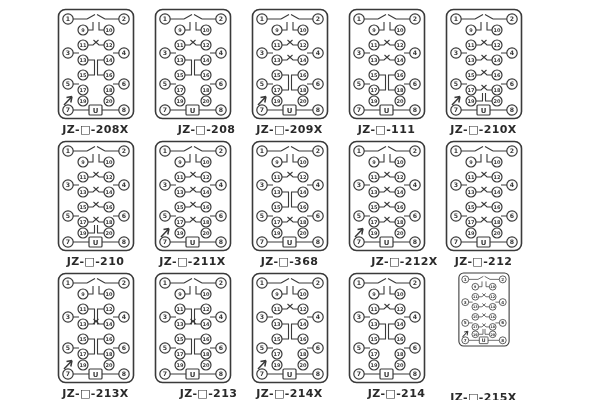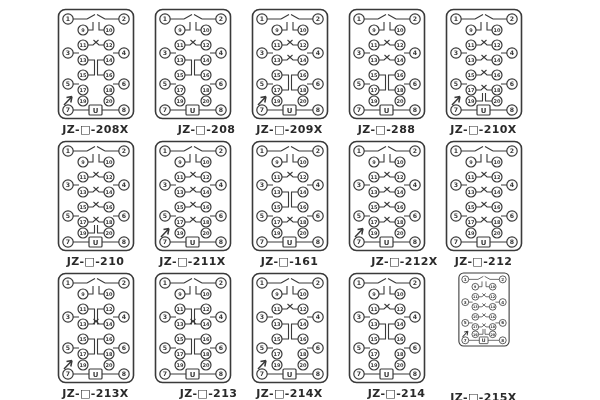--- a/index.html
+++ b/index.html
@@ -225,21 +225,21 @@
           <text x="52" y="39.1" text-anchor="middle" font-size="5" font-weight="600" fill="#3a3a3a" font-family="DejaVu Sans, sans-serif">12</text>
           <circle cx="52" cy="52" r="5" fill="#fdfdfd" stroke="#3a3a3a" stroke-width="1.2"></circle>
           <text x="52" y="54.1" text-anchor="middle" font-size="5" font-weight="600" fill="#3a3a3a" font-family="DejaVu Sans, sans-serif">14</text>
           <circle cx="52" cy="67" r="5" fill="#fdfdfd" stroke="#3a3a3a" stroke-width="1.2"></circle>
           <text x="52" y="69.1" text-anchor="middle" font-size="5" font-weight="600" fill="#3a3a3a" font-family="DejaVu Sans, sans-serif">16</text>
           <circle cx="52" cy="82" r="5" fill="#fdfdfd" stroke="#3a3a3a" stroke-width="1.2"></circle>
           <text x="52" y="84.1" text-anchor="middle" font-size="5" font-weight="600" fill="#3a3a3a" font-family="DejaVu Sans, sans-serif">18</text>
           <circle cx="52" cy="93" r="5" fill="#fdfdfd" stroke="#3a3a3a" stroke-width="1.2"></circle>
           <text x="52" y="95.1" text-anchor="middle" font-size="5" font-weight="600" fill="#3a3a3a" font-family="DejaVu Sans, sans-serif">20</text>
         </svg>
-        <div class="lbl" style="color: rgb(42, 42, 42);">JZ-□-288</div>
+        <div class="lbl" style="color: rgb(42, 42, 42);">JZ-□-111</div>
       </div>
       <div class="cell">
         <svg width="78" height="112" viewBox="0 0 78 112">
           <rect x="1.5" y="1.5" width="75" height="109" rx="7" fill="none" stroke="#3a3a3a" stroke-width="1.6"></rect>
           <path d="M16 11 H30 M30 11 L38 6.5 M62 11 H48 M48 11 L40 6.5 M31 22 H36 V14 M47 22 H42 V14 M16 45 H22 M62 45 H56 M16 76 H22 M62 76 H56 M16 102 H32 M45 102 H62 M31 37 H36 L41.5 32 M47 37 H42 L36.5 32 M31 52 H36 L41.5 47 M47 52 H42 L36.5 47 M31 67 H36 L41.5 62 M47 67 H42 L36.5 62 M31 82 H36 L41.5 77 M47 82 H42 L36.5 77 M31 93 H37.5 V85 M47 93 H40.5 V85" fill="none" stroke="#3a3a3a" stroke-width="1.1"></path>
           <path d="M7 97 L15 88.5 M15 88.5 L9.5 89.5 M15 88.5 L13.8 94.5" fill="none" stroke="#3a3a3a" stroke-width="1.5"></path>
           <rect x="32" y="97" width="13" height="10" rx="1" fill="#fdfdfd" stroke="#3a3a3a" stroke-width="1.2"></rect>
           <text x="38.5" y="104.8" text-anchor="middle" font-size="7" font-weight="600" fill="#3a3a3a" font-family="DejaVu Sans, sans-serif">U</text>
           <circle cx="11" cy="11" r="5.2" fill="#fdfdfd" stroke="#3a3a3a" stroke-width="1.2"></circle>
           <text x="11" y="13.1" text-anchor="middle" font-size="6.2" font-weight="600" fill="#3a3a3a" font-family="DejaVu Sans, sans-serif">1</text>
@@ -423,21 +423,21 @@
           <text x="52" y="39.1" text-anchor="middle" font-size="5" font-weight="600" fill="#3a3a3a" font-family="DejaVu Sans, sans-serif">12</text>
           <circle cx="52" cy="52" r="5" fill="#fdfdfd" stroke="#3a3a3a" stroke-width="1.2"></circle>
           <text x="52" y="54.1" text-anchor="middle" font-size="5" font-weight="600" fill="#3a3a3a" font-family="DejaVu Sans, sans-serif">14</text>
           <circle cx="52" cy="67" r="5" fill="#fdfdfd" stroke="#3a3a3a" stroke-width="1.2"></circle>
           <text x="52" y="69.1" text-anchor="middle" font-size="5" font-weight="600" fill="#3a3a3a" font-family="DejaVu Sans, sans-serif">16</text>
           <circle cx="52" cy="82" r="5" fill="#fdfdfd" stroke="#3a3a3a" stroke-width="1.2"></circle>
           <text x="52" y="84.1" text-anchor="middle" font-size="5" font-weight="600" fill="#3a3a3a" font-family="DejaVu Sans, sans-serif">18</text>
           <circle cx="52" cy="93" r="5" fill="#fdfdfd" stroke="#3a3a3a" stroke-width="1.2"></circle>
           <text x="52" y="95.1" text-anchor="middle" font-size="5" font-weight="600" fill="#3a3a3a" font-family="DejaVu Sans, sans-serif">20</text>
         </svg>
-        <div class="lbl" style="color: rgb(42, 42, 42);">JZ-□-161</div>
+        <div class="lbl" style="color: rgb(42, 42, 42);">JZ-□-368</div>
       </div>
       <div class="cell">
         <svg width="78" height="112" viewBox="0 0 78 112">
           <rect x="1.5" y="1.5" width="75" height="109" rx="7" fill="none" stroke="#3a3a3a" stroke-width="1.6"></rect>
           <path d="M16 11 H30 M30 11 L38 6.5 M62 11 H48 M48 11 L40 6.5 M31 22 H36 V14 M47 22 H42 V14 M16 45 H22 M62 45 H56 M16 76 H22 M62 76 H56 M16 102 H32 M45 102 H62 M31 37 H36 L41.5 32 M47 37 H42 L36.5 32 M31 52 H36 L41.5 47 M47 52 H42 L36.5 47 M31 67 H36 L41.5 62 M47 67 H42 L36.5 62 M31 82 H36 L41.5 77 M47 82 H42 L36.5 77" fill="none" stroke="#3a3a3a" stroke-width="1.1"></path>
           <path d="M7 97 L15 88.5 M15 88.5 L9.5 89.5 M15 88.5 L13.8 94.5" fill="none" stroke="#3a3a3a" stroke-width="1.5"></path>
           <rect x="32" y="97" width="13" height="10" rx="1" fill="#fdfdfd" stroke="#3a3a3a" stroke-width="1.2"></rect>
           <text x="38.5" y="104.8" text-anchor="middle" font-size="7" font-weight="600" fill="#3a3a3a" font-family="DejaVu Sans, sans-serif">U</text>
           <circle cx="11" cy="11" r="5.2" fill="#fdfdfd" stroke="#3a3a3a" stroke-width="1.2"></circle>
           <text x="11" y="13.1" text-anchor="middle" font-size="6.2" font-weight="600" fill="#3a3a3a" font-family="DejaVu Sans, sans-serif">1</text>

